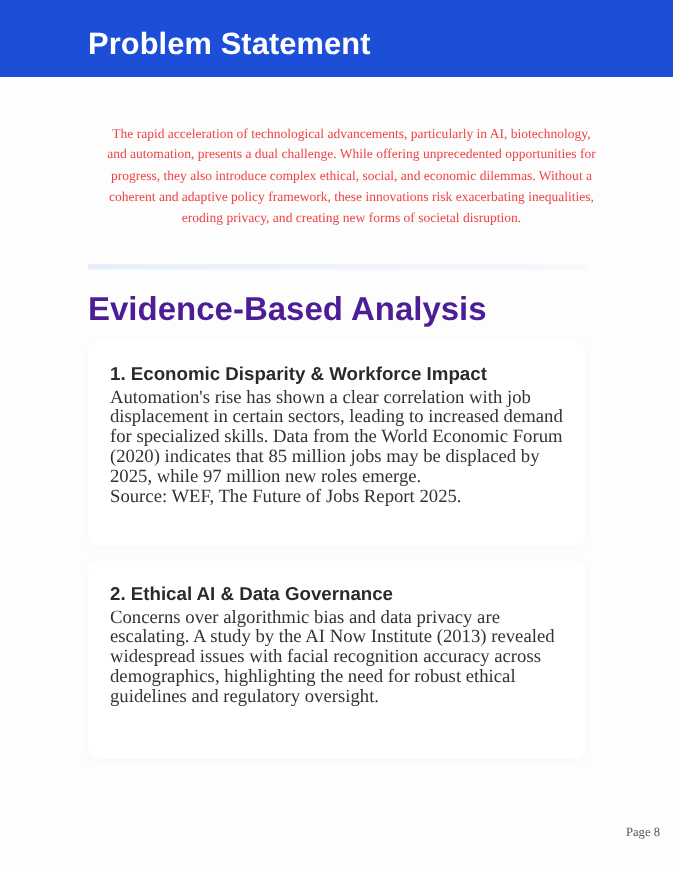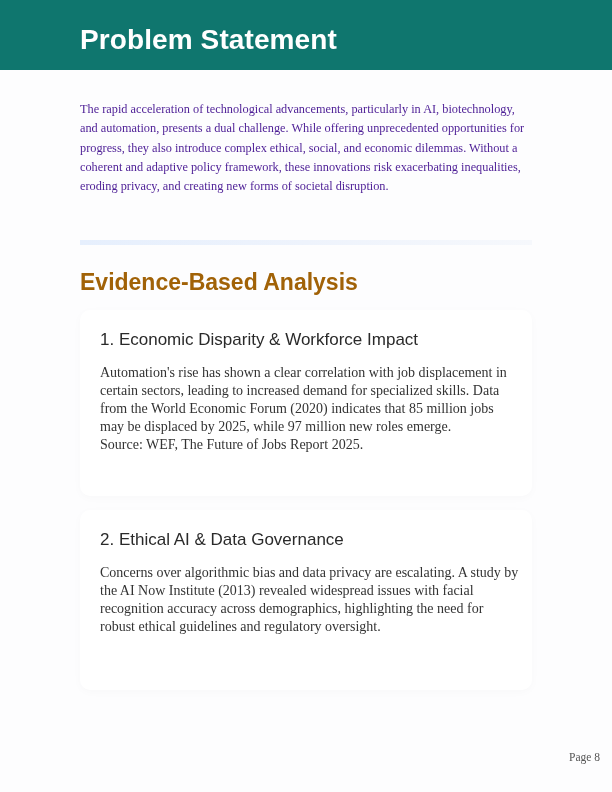--- a/index.html
+++ b/index.html
@@ -13,91 +13,92 @@
       position: relative;
       overflow: hidden;
       font-family: "Liberation Serif", "DejaVu Serif", serif;
       color: #333333;
     }
     .header-bar {
       position: absolute;
       left: 0; top: 0;
       width: 612px;
       height: 70px;
-      background: #0f766e;
+      background: #1d4ed8;
     }
     .header-title {
       position: absolute;
       left: 80px;
       top: 22px;
       margin: 0;
       font-family: "Liberation Sans", "DejaVu Sans", sans-serif;
       font-weight: bold;
       font-size: 28px;
       line-height: 36px;
       color: #ffffff;
       letter-spacing: 0.1px;
     }
     .intro {
       position: absolute;
       left: 80px;
       top: 100px;
       width: 455px;
-      margin: 0;
+      margin: 12px;
       font-size: 12.3px;
       line-height: 19.3px;
-      color: #4c1d95;
+      color: #ef4444;
+      text-align: center;
     }
     .divider {
       position: absolute;
       left: 80px;
       top: 240px;
       width: 452px;
       height: 5px;
       background: linear-gradient(to right, #e6effd 0%, #eef3fc 50%, #f6f8fc 100%);
     }
     .section-title {
       position: absolute;
       left: 80px;
       top: 266px;
       margin: 0;
       font-family: "Liberation Sans", "DejaVu Sans", sans-serif;
       font-weight: bold;
-      font-size: 23px;
+      font-size: 30px;
       line-height: 32px;
-      color: #a16207;
+      color: #4c1d95;
     }
     .card {
       position: absolute;
       left: 80px;
       width: 452px;
       background: #ffffff;
       border-radius: 10px;
       box-shadow: 0 2px 10px rgba(0, 0, 0, 0.025);
     }
     .card-1 { top: 310px; height: 186px; }
     .card-2 { top: 510px; height: 180px; }
     .card-title {
       position: absolute;
       left: 20px;
       top: 18px;
       margin: 0;
       font-family: "Liberation Sans", "DejaVu Sans", sans-serif;
-      font-weight: normal;
+      font-weight: bold;
       font-size: 17px;
       line-height: 24px;
       color: #2a2a2a;
     }
     .card-body {
       position: absolute;
       left: 20px;
-      top: 54px;
+      top: 42px;
       width: 420px;
       margin: 0;
-      font-size: 14px;
+      font-size: 17px;
       line-height: 18px;
       color: #333333;
     }
     .card-source {
       display: block;
     }
     .page-number {
       position: absolute;
       right: 12px;
       top: 749px;

